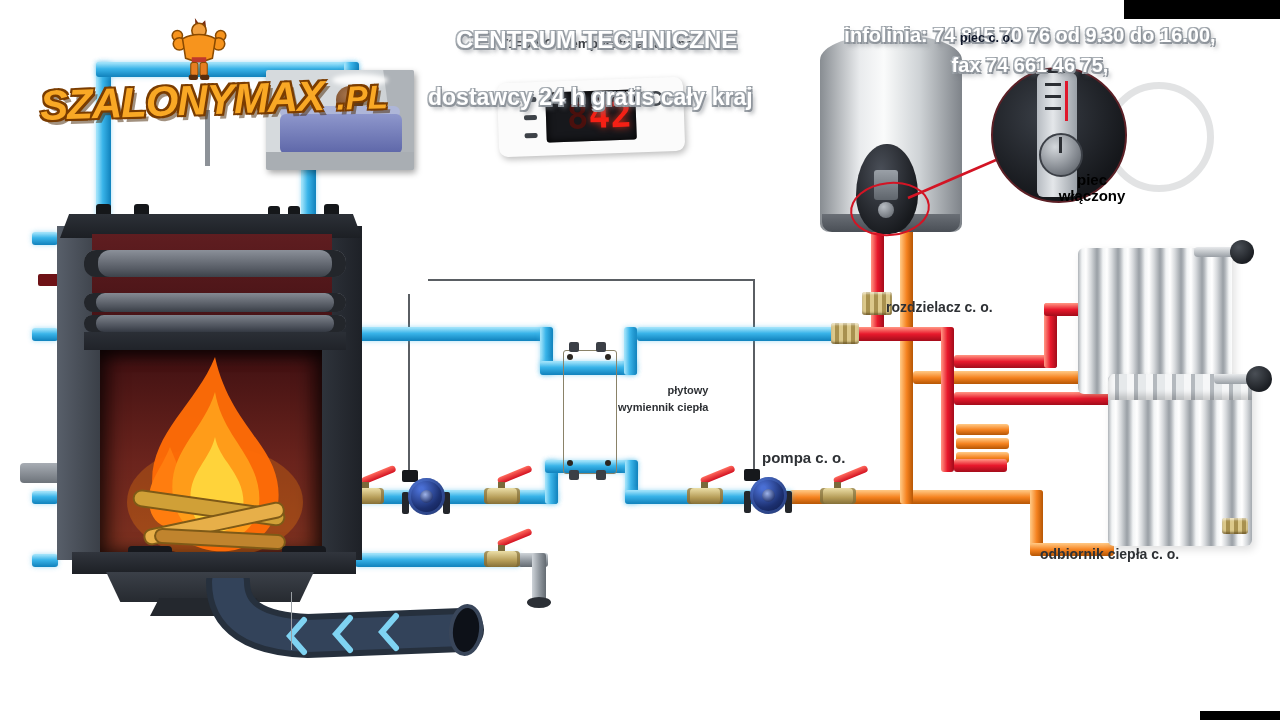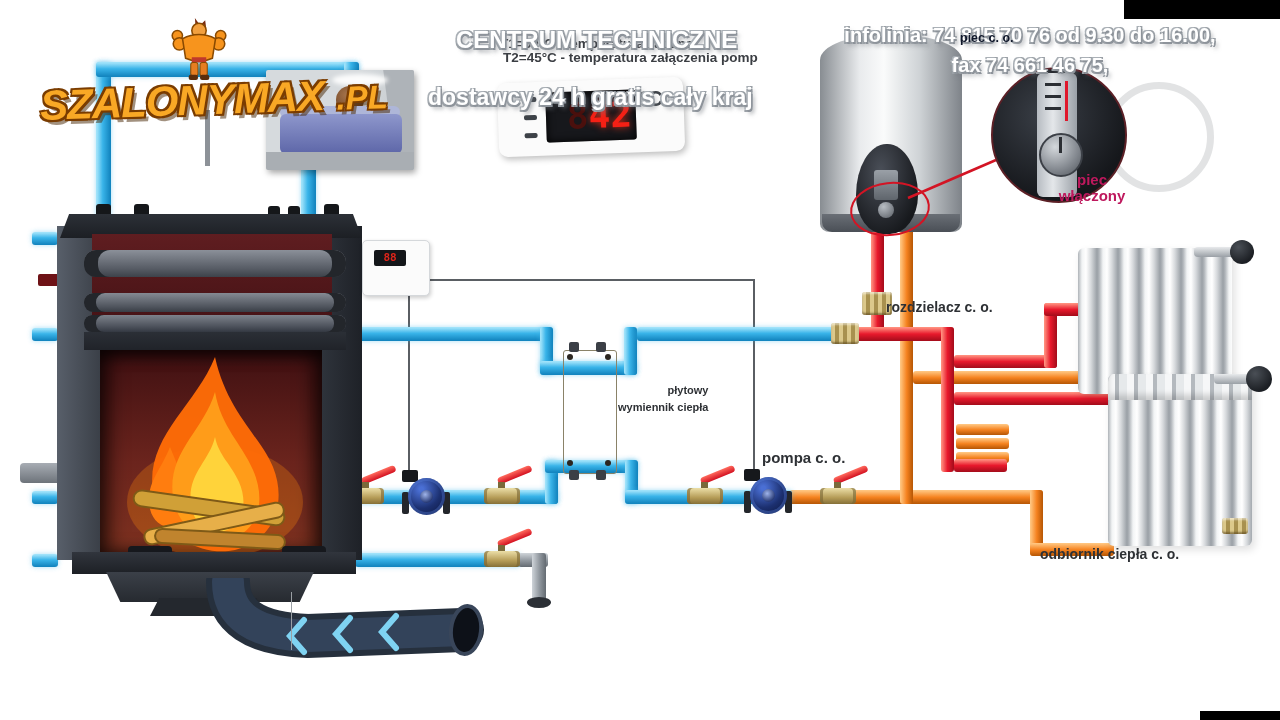--- a/index.html
+++ b/index.html
@@ -36,21 +36,21 @@
   .pump .bodyc{position:absolute;left:2px;top:6px;width:37px;height:37px;border-radius:50%;
     background:radial-gradient(circle at 36% 30%,#4a6fd4 6%,#1c3070 55%,#0c1740 95%);
     box-shadow:inset 0 0 0 3px rgba(90,130,220,.35);}
   .pump .hub{position:absolute;left:14px;top:18px;width:13px;height:13px;border-radius:50%;
     background:radial-gradient(circle at 40% 35%,#9fb4ea,#2a3c77 70%);}
   
   .outline-txt{position:absolute;z-index:40;color:#fff;font-weight:bold;white-space:nowrap;
     text-shadow:1.5px 1.5px 0 #8d939a,-1.5px -1.5px 0 #aab0b6,1.5px -1.5px 0 #9aa0a6,-1.5px 1.5px 0 #9aa0a6,3px 4px 4px rgba(110,115,122,.6);}
   .param-txt{position:absolute;z-index:39;color:#3b3e43;font-weight:bold;font-size:13.5px;white-space:nowrap;}
   .lbl{position:absolute;z-index:40;color:#2e3135;font-weight:bold;white-space:nowrap;}
-  .red-lbl{position:absolute;z-index:40;color:#be185d;font-weight:bold;text-align:center;line-height:16px;font-size:15px;}
+  .red-lbl{position:absolute;z-index:40;color:#000000;font-weight:bold;text-align:center;line-height:16px;font-size:15px;}
   
   .rad{position:absolute;z-index:12;border-radius:6px;
     background:repeating-linear-gradient(90deg,#aeb3b8 0px,#f2f4f5 4px,#ffffff 8px,#d6d9dc 13px,#9aa0a6 19px,#aeb3b8 21px);
     box-shadow:3px 4px 8px rgba(0,0,0,.12);}
   .rad .hdr{position:absolute;left:0;top:0;right:0;height:26px;border-radius:8px 8px 0 0;
     background:repeating-linear-gradient(90deg,#f6f7f8 0 7px,#b4b9be 7px 11px,#e6e9eb 11px 19px);
     box-shadow:inset 0 -5px 6px rgba(0,0,0,.18);}
   
   .blackbar{position:absolute;background:#000;z-index:60;}
 </style>
@@ -278,37 +278,33 @@
   <div class="rad" style="left:1078px;top:248px;width:154px;height:146px;"></div>
   <div class="abs" style="left:1194px;top:247px;width:42px;height:10px;background:linear-gradient(180deg,#e8eaec,#9aa0a6);border-radius:4px;z-index:13;"></div>
   <div class="abs" style="left:1230px;top:240px;width:24px;height:24px;border-radius:50%;background:radial-gradient(circle at 35% 30%,#4a4f56,#1c1f24 70%);z-index:13;"></div>
   <div class="rad" style="left:1108px;top:374px;width:144px;height:172px;">
     <div class="hdr"></div>
   </div>
   <div class="abs" style="left:1214px;top:374px;width:42px;height:10px;background:linear-gradient(180deg,#e8eaec,#9aa0a6);border-radius:4px;z-index:13;"></div>
   <div class="abs" style="left:1246px;top:366px;width:26px;height:26px;border-radius:50%;background:radial-gradient(circle at 35% 30%,#4a4f56,#1c1f24 70%);z-index:13;"></div>
   <div class="brass" style="left:1222px;top:518px;width:26px;height:16px;z-index:13;"></div>
 
-  <div class="abs" style="left:362px;top:240px;width:66px;height:54px;background:#fbfbfb;border:1px solid #d5d8db;border-radius:5px;box-shadow:1px 2px 4px rgba(0,0,0,.2);z-index:18;">
-    <div class="abs" style="left:11px;top:9px;width:32px;height:16px;background:#141619;border-radius:2px;color:#e0251a;font-family:'DejaVu Sans Mono',monospace;font-size:11px;font-weight:bold;text-align:center;line-height:16px;">88</div>
-  </div>
 
   <div class="abs" style="left:498px;top:80px;width:186px;height:74px;background:#fbfbfb;border-radius:9px;box-shadow:2px 3px 6px rgba(0,0,0,.25);transform:rotate(-2deg);z-index:18;">
     <div class="abs" style="left:26px;top:15px;width:13px;height:5px;background:#3d4248;border-radius:2px;"></div>
     <div class="abs" style="left:26px;top:33px;width:13px;height:5px;background:#3d4248;border-radius:2px;"></div>
     <div class="abs" style="left:26px;top:51px;width:13px;height:5px;background:#3d4248;border-radius:2px;"></div>
     <div class="abs" style="left:48px;top:11px;width:90px;height:50px;background:#17181c;border-radius:3px;box-shadow:inset 0 0 8px #000;
          font-family:'DejaVu Sans Mono',monospace;font-weight:bold;font-size:36px;line-height:50px;text-align:right;padding-right:4px;box-sizing:border-box;">
       <span style="color:#4a100d;">8</span><span style="color:#f52015;text-shadow:0 0 7px rgba(255,45,20,.8);">42</span>
     </div>
     <div class="abs" style="left:142px;top:9px;font-size:21px;font-weight:bold;color:#3f444a;">°C</div>
   </div>
 
   <div class="param-txt" style="left:500px;top:36px;">T1=60°C - temperatura zadana</div>
-  <div class="param-txt" style="left:503px;top:50px;">T2=45°C - temperatura załączenia pomp</div>
   <div class="outline-txt" style="left:456px;top:26px;font-size:24px;">CENTRUM TECHNICZNE</div>
   <div class="outline-txt" style="left:428px;top:56px;font-size:23px;margin-top:28px;">dostawcy 24 h gratis cały kraj</div>
 
   <div class="abs" style="left:795px;top:20px;width:470px;text-align:center;z-index:40;">
     <div class="outline-txt" style="position:static;font-size:20px;line-height:30px;">infolinia: 74 815 70 76 od 9.30 do 16.00,</div>
     <div class="outline-txt" style="position:static;font-size:20px;line-height:30px;">fax 74 661 46 75,</div>
   </div>
 
   <div class="lbl" style="left:960px;top:31px;font-size:12.5px;z-index:41;color:#0f172a;">piec c. o.</div>
   <div class="lbl" style="left:886px;top:299px;font-size:14px;">rozdzielacz c. o.</div>

